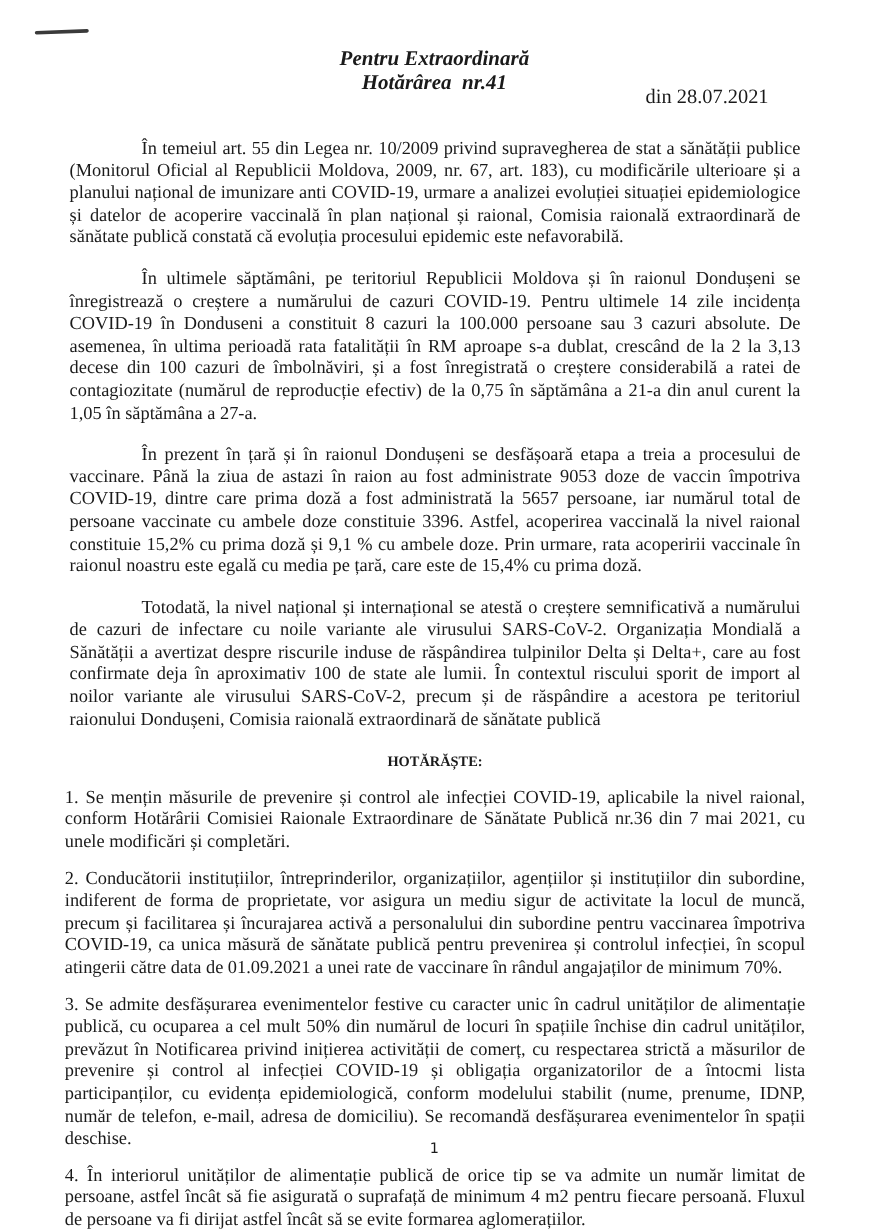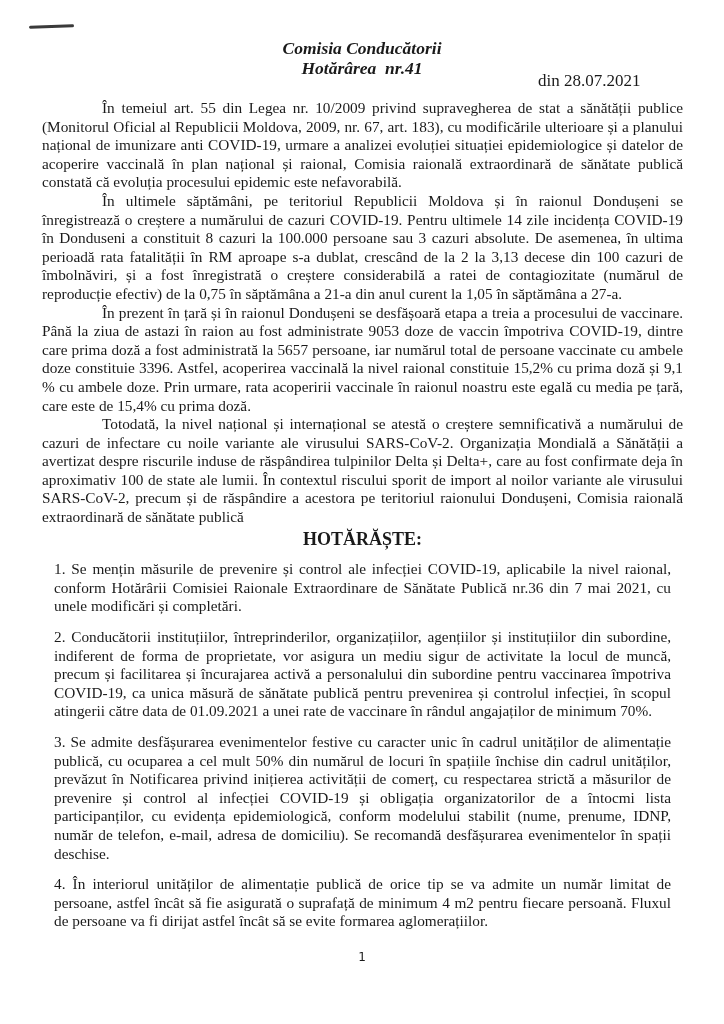--- a/index.html
+++ b/index.html
@@ -8,35 +8,35 @@
   .scan-mark { position: absolute; left: 29px; top: 25px; width: 45px; height: 3px;
                background: #3a3a3a; border-radius: 2px; transform: rotate(-2deg); }
   .header { position: absolute; left: 0; top: 38px; width: 724px; text-align: center;
             font-weight: bold; font-style: italic; font-size: 17.5px; line-height: 20px; }
   .header .line { display: block; }
   .title-row { position: relative; }
   .date { position: absolute; left: 538px; top: 13px; font-style: normal; font-weight: normal;
           font-size: 17px; }
   .body { position: absolute; left: 42px; top: 99px; width: 641px;
           font-size: 15.3px; line-height: 18.6px; }
-  .para { text-align: justify; margin: 0; }
+  .para { text-align: justify; margin: 16px; }
   .para.indent { text-indent: 60px; }
-  .heading { text-align: center; font-weight: bold; font-size: 18px; margin: 3px 0 0 0;
+  .heading { text-align: center; font-weight: bold; font-size: 12px; margin: 3px 0 0 0;
              line-height: 18.6px; }
   .item { text-align: justify; margin: 12px; }
   .page-num { position: absolute; left: 0; top: 950px; width: 724px; text-align: center;
               font-family: "DejaVu Sans", sans-serif; font-size: 12px; }
 </style>
 </head>
 <body>
 
 <div class="scan-mark"></div>
 
 <div class="header">
-  <span class="line">Comisia Conducătorii</span>
+  <span class="line">Pentru Extraordinară</span>
   <div class="title-row">
     <span class="line" style="white-space:pre;">Hotărârea  nr.41</span>
     <span class="date">din 28.07.2021</span>
   </div>
 </div>
 
 <div class="body">
   <p class="para indent">În temeiul art. 55 din Legea nr. 10/2009 privind supravegherea de stat a sănătății publice (Monitorul Oficial al Republicii Moldova, 2009, nr. 67, art. 183), cu modificările ulterioare și a planului național de imunizare anti COVID-19, urmare a analizei evoluției situației epidemiologice și datelor de acoperire vaccinală în plan național și raional, Comisia raională extraordinară de sănătate publică constată că evoluția procesului epidemic este nefavorabilă.</p>
   <p class="para indent">În ultimele săptămâni, pe teritoriul Republicii Moldova și în raionul Dondușeni se înregistrează o creștere a numărului de cazuri COVID-19. Pentru ultimele 14 zile incidența COVID-19 în Donduseni a constituit 8 cazuri la 100.000 persoane sau 3 cazuri absolute. De asemenea, în ultima perioadă rata fatalității în RM aproape s-a dublat, crescând de la 2 la 3,13 decese din 100 cazuri de îmbolnăviri, și a fost înregistrată o creștere considerabilă a ratei de contagiozitate (numărul de reproducție efectiv) de la 0,75 în săptămâna a 21-a din anul curent la 1,05 în săptămâna a 27-a.</p>
   <p class="para indent">În prezent în țară și în raionul Dondușeni se desfășoară etapa a treia a procesului de vaccinare. Până la ziua de astazi în raion au fost administrate 9053 doze de vaccin împotriva COVID-19, dintre care prima doză a fost administrată la 5657 persoane, iar numărul total de persoane vaccinate cu ambele doze constituie 3396. Astfel, acoperirea vaccinală la nivel raional constituie 15,2% cu prima doză și 9,1 % cu ambele doze. Prin urmare, rata acoperirii vaccinale în raionul noastru este egală cu media pe țară, care este de 15,4% cu prima doză.</p>

